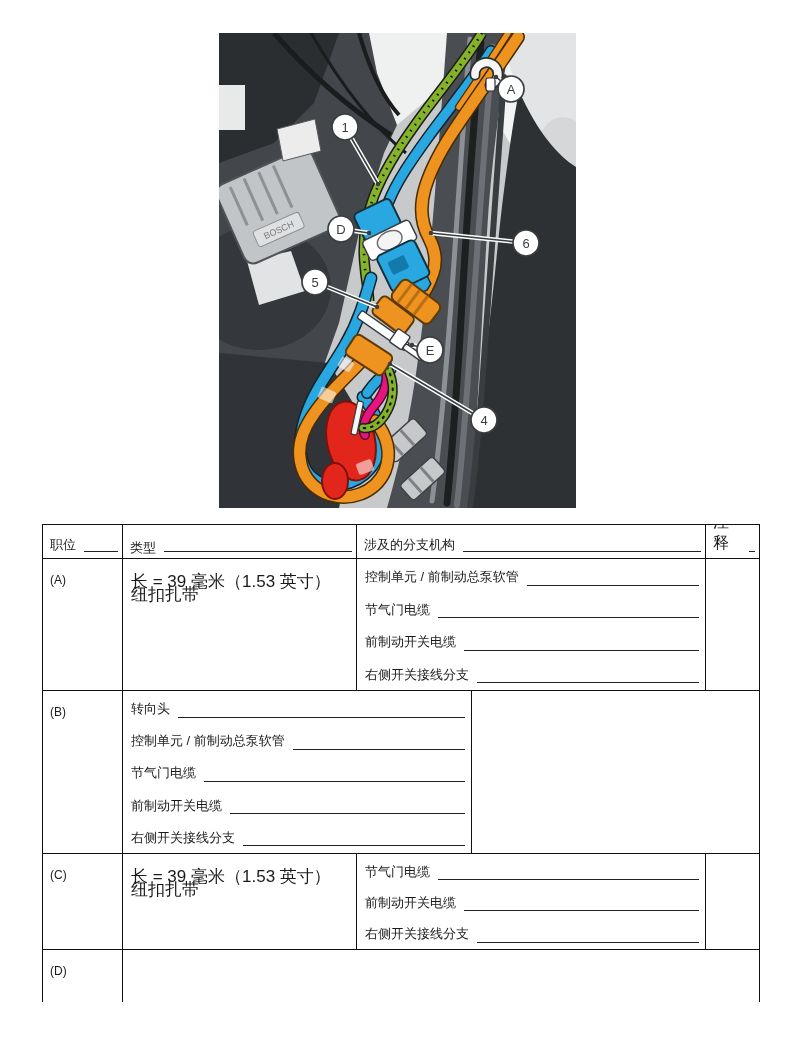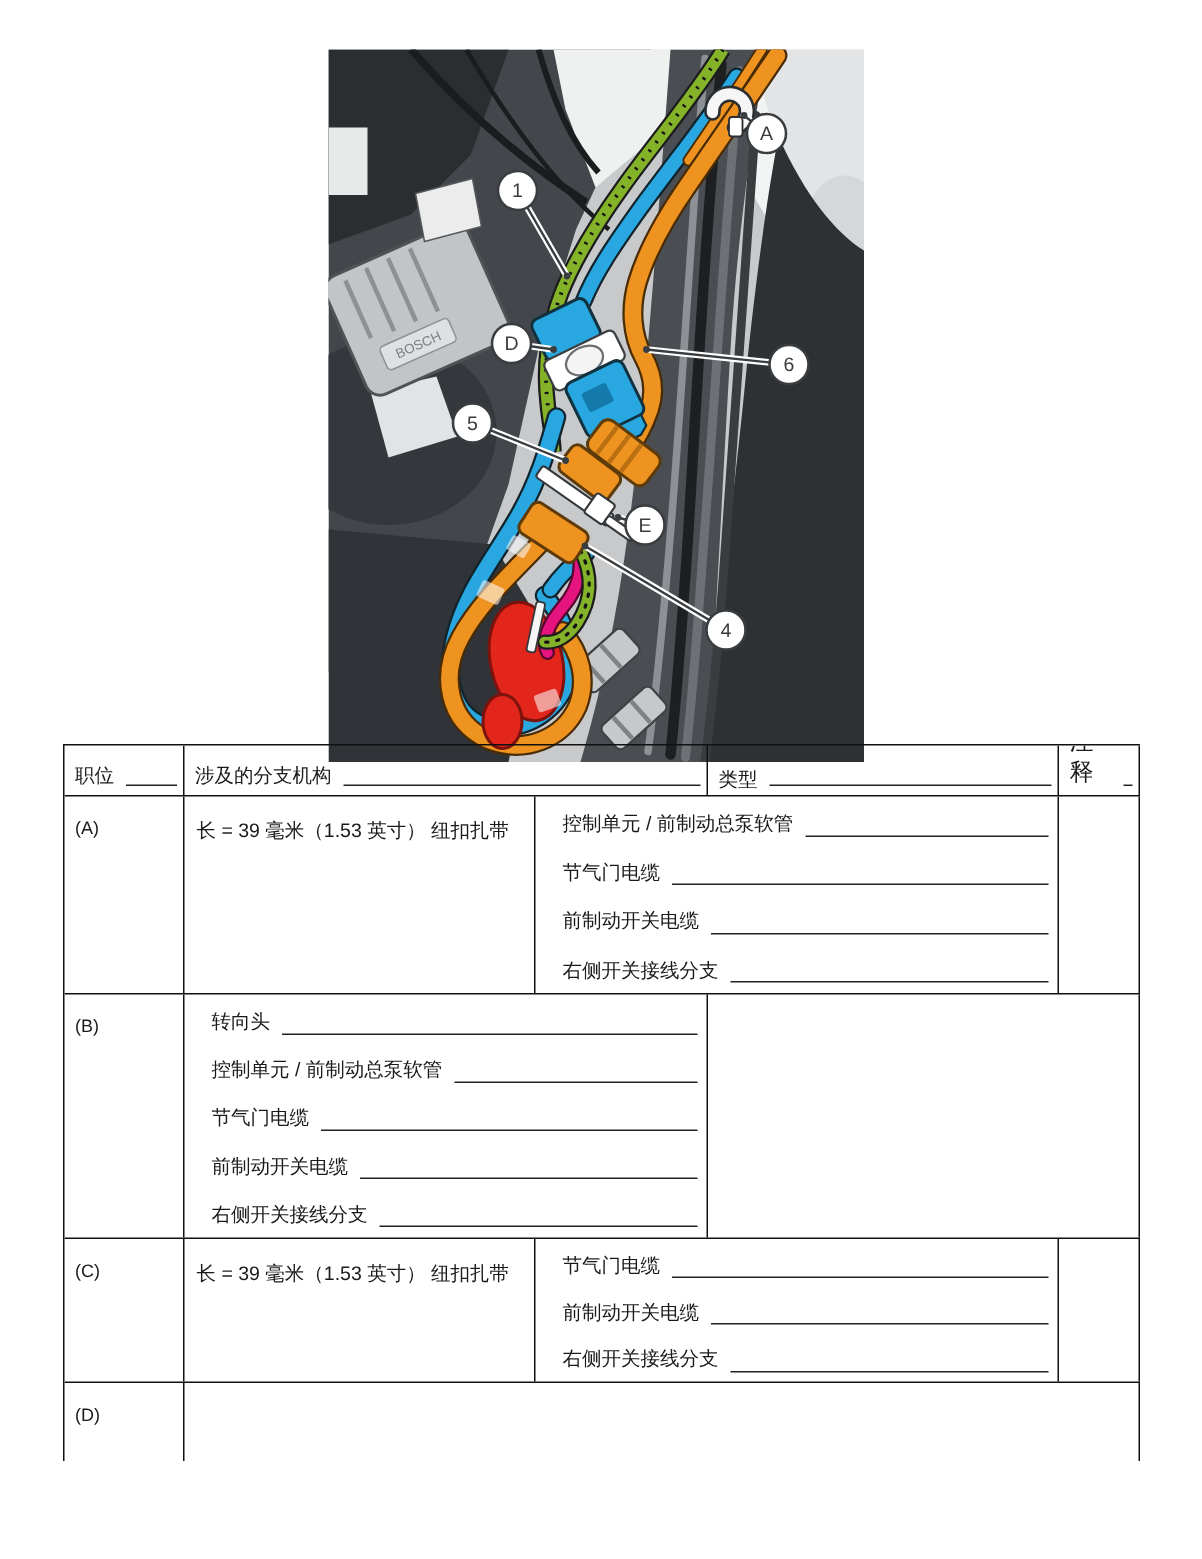--- a/index.html
+++ b/index.html
@@ -6,35 +6,35 @@
     --orange:#EF9320; --blue:#29A7E0; --green:#84B32A;
     --pink:#E5147F; --red:#E2261C; --ink:#3A3D40;
   }
   html,body{margin:0;padding:0;background:#fff;}
   .page{position:relative;width:801px;height:1039px;background:#fff;overflow:hidden;
         font-family:"Liberation Sans","DejaVu Sans",sans-serif;color:#1a1a1a;}
   
   .photo{position:absolute;left:219px;top:33px;width:357px;height:475px;margin:0;}
   .photo svg{display:block;}
   
-  .tbl{position:absolute;left:42px;top:496px;width:718px;height:478px;overflow:hidden;
+  .tbl{position:absolute;left:42px;top:524px;width:718px;height:478px;overflow:hidden;
        border-left:1.5px solid #111;border-top:1.5px solid #111;box-sizing:border-box;}
   .trow{display:flex;width:100%;box-sizing:border-box;border-bottom:1.5px solid #111;}
   .trow:last-child{border-bottom:none;}
   .c{box-sizing:border-box;border-right:1.5px solid #111;overflow:hidden;}
   .c1{width:80px;padding:14px 4px 0 7px;font-size:12px;}
-  .c2{width:234px;padding:16px 6px 0 8px;font-size:13px;line-height:13px;}
+  .c2{width:234px;padding:16px 6px 0 8px;font-size:17px;line-height:13px;}
   .c3{width:349px;padding:2px 6px 0 8px;font-size:13px;}
   .c4{flex:1;border-right:1.5px solid #111;}
   .thead{height:34px;}
   .thead .c{display:flex;align-items:flex-end;padding:0 4px 4px 7px;font-size:13px;}
   .thead .c .leader{margin-bottom:2px;}
   .leader{flex:1;height:0;border-bottom:1.4px solid #222;margin-left:8px;min-width:6px;}
   .branch{display:flex;align-items:center;}
-  .branch .txt{white-space:nowrap;margin-left:10px;}
+  .branch .txt{white-space:nowrap;}
   .branch .leader{transform:translateY(8px);}
 </style>
 </head>
 <body>
 
 <div class="page">
 
   <figure class="photo">
     <svg viewBox="0 0 357 475" width="357" height="475">
 
@@ -229,26 +229,26 @@
         </g>
     </svg>
   </figure>
 
   <div class="tbl">
     <div class="trow thead">
       <div class="c c1">
         <span>职位</span>
         <span class="leader"></span>
       </div>
+      <div class="c c2">
+        <span>类型</span>
+        <span class="leader"></span>
+      </div>
       <div class="c c3">
         <span>涉及的分支机构</span>
-        <span class="leader"></span>
-      </div>
-      <div class="c c2">
-        <span>类型</span>
         <span class="leader"></span>
       </div>
       <div class="c c4" style="display:flex;align-items:flex-end;padding:0 4px 4px 7px;font-size:16px;">
         <span>注释</span>
         <span class="leader"></span>
       </div>
     </div>
     <div id="tbody">
   <div class="trow" style="height: 132px;">
     <div class="c c1"><span class="pos">(A)</span></div>

